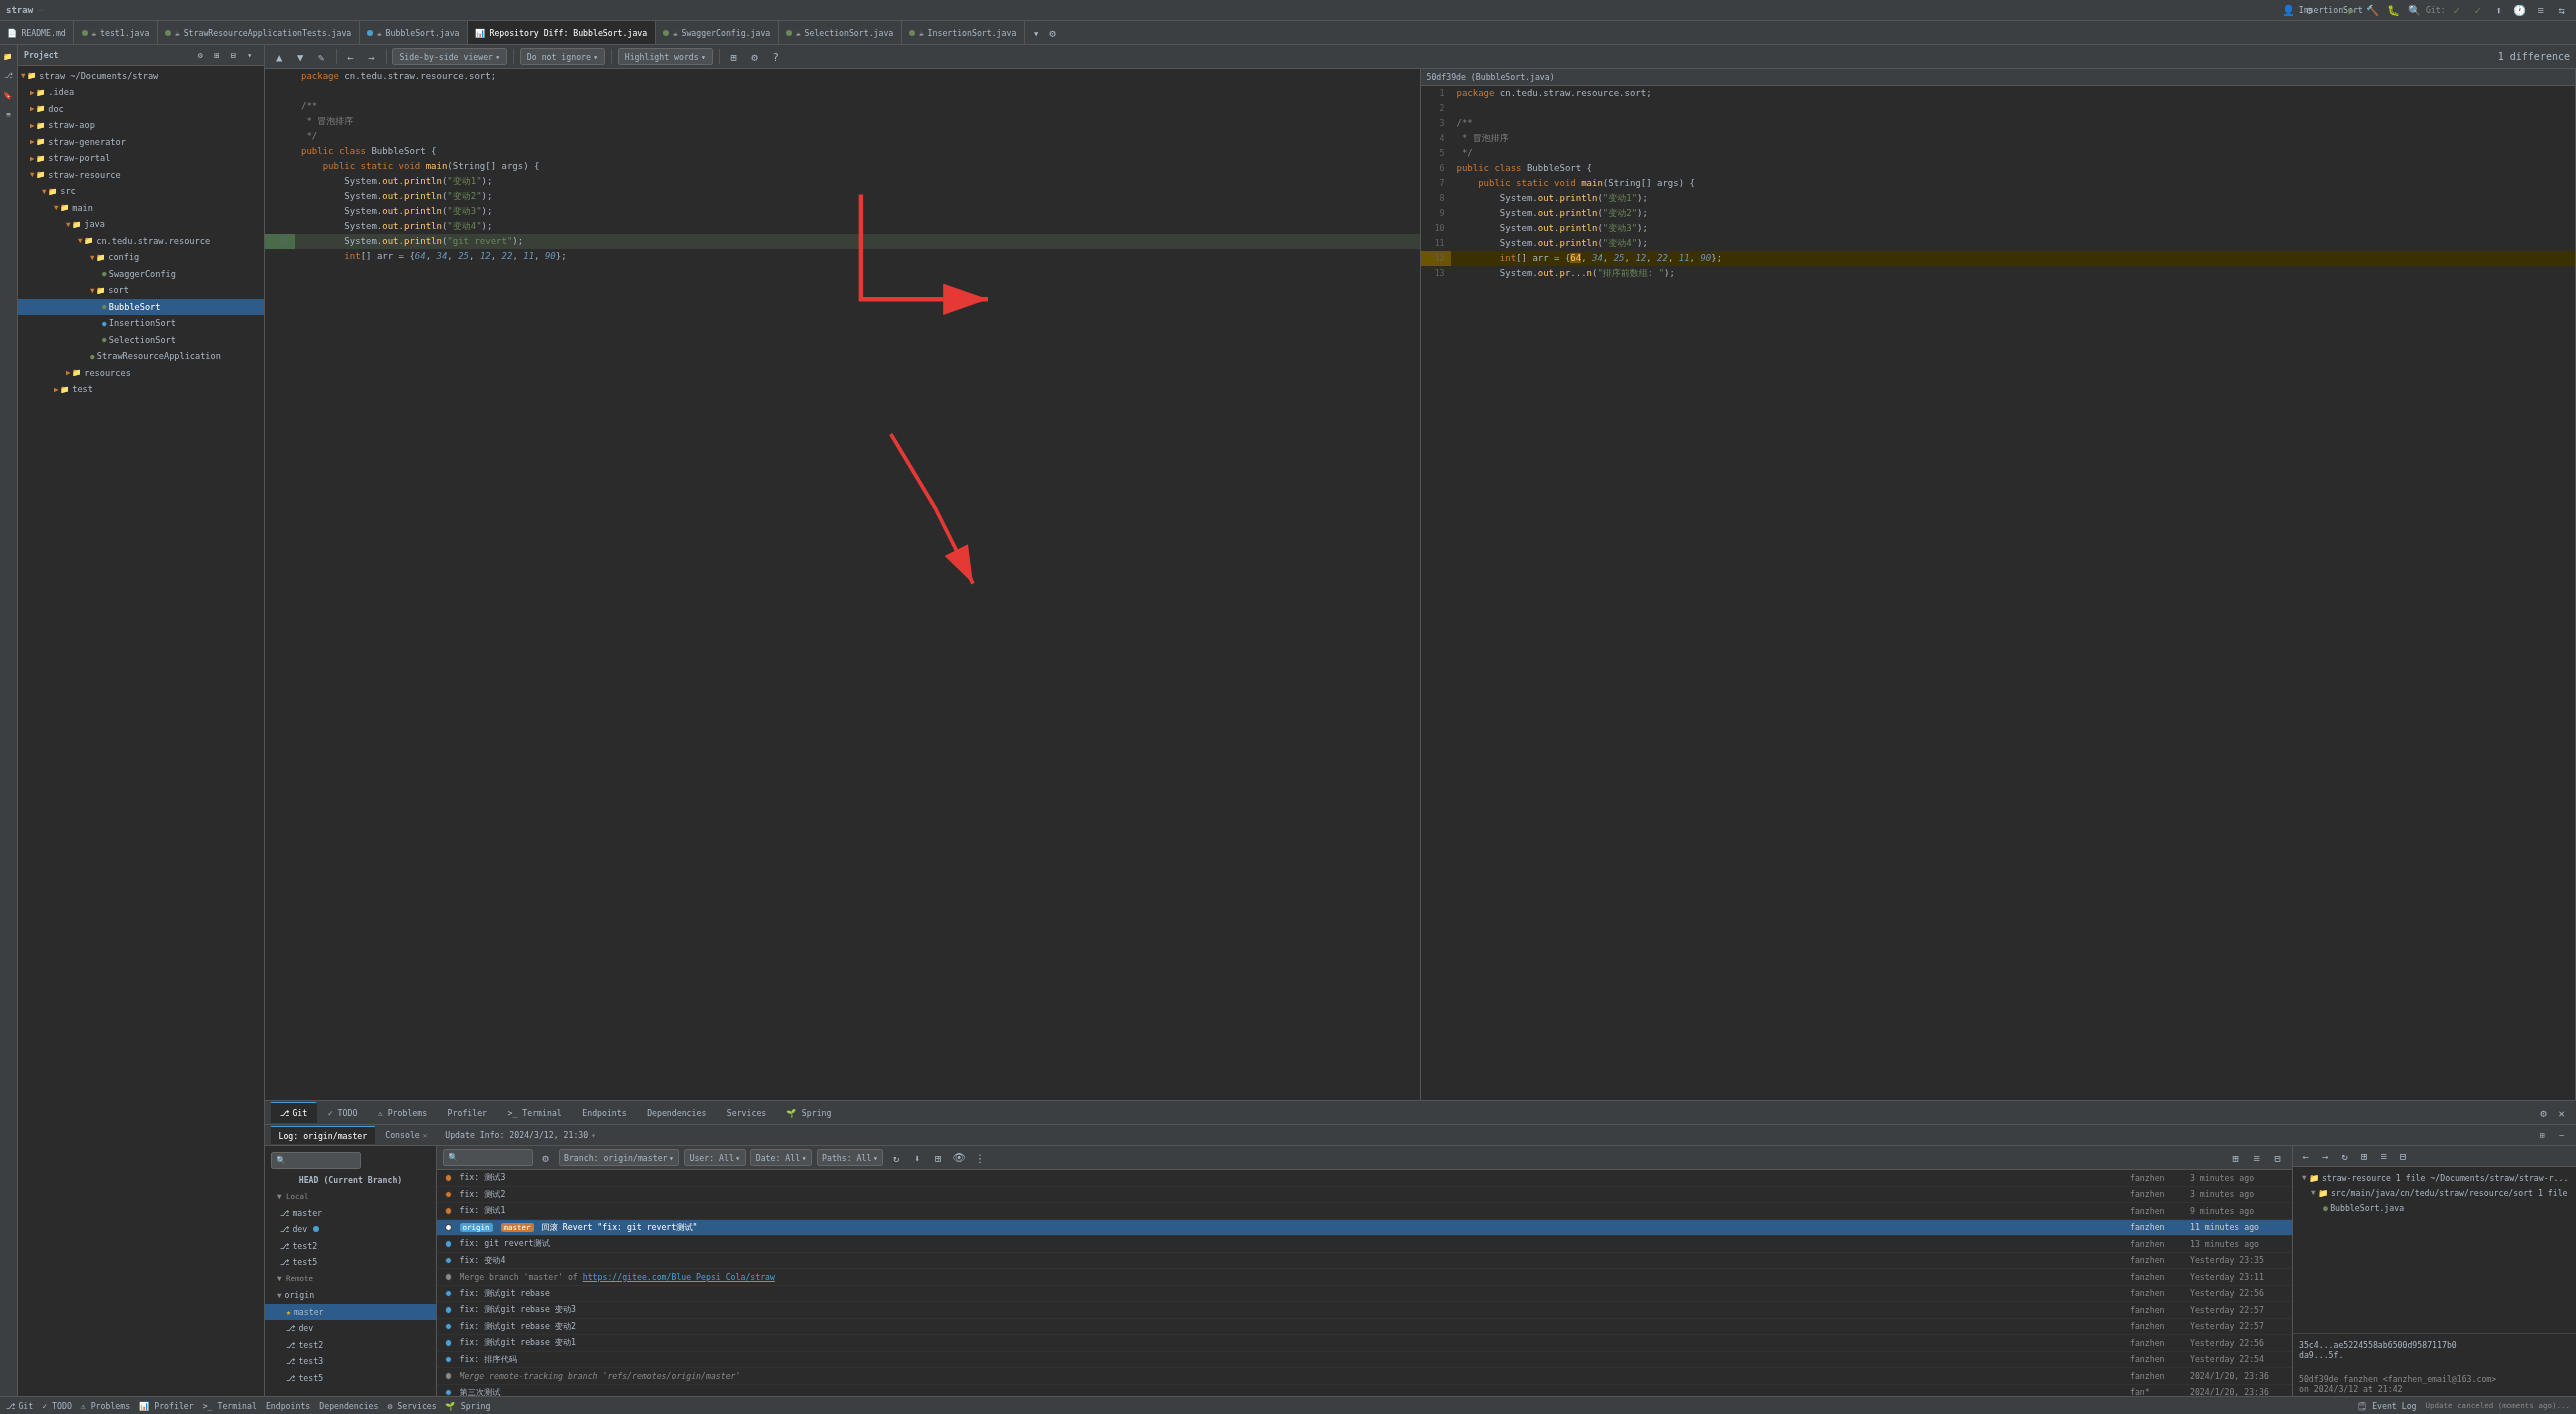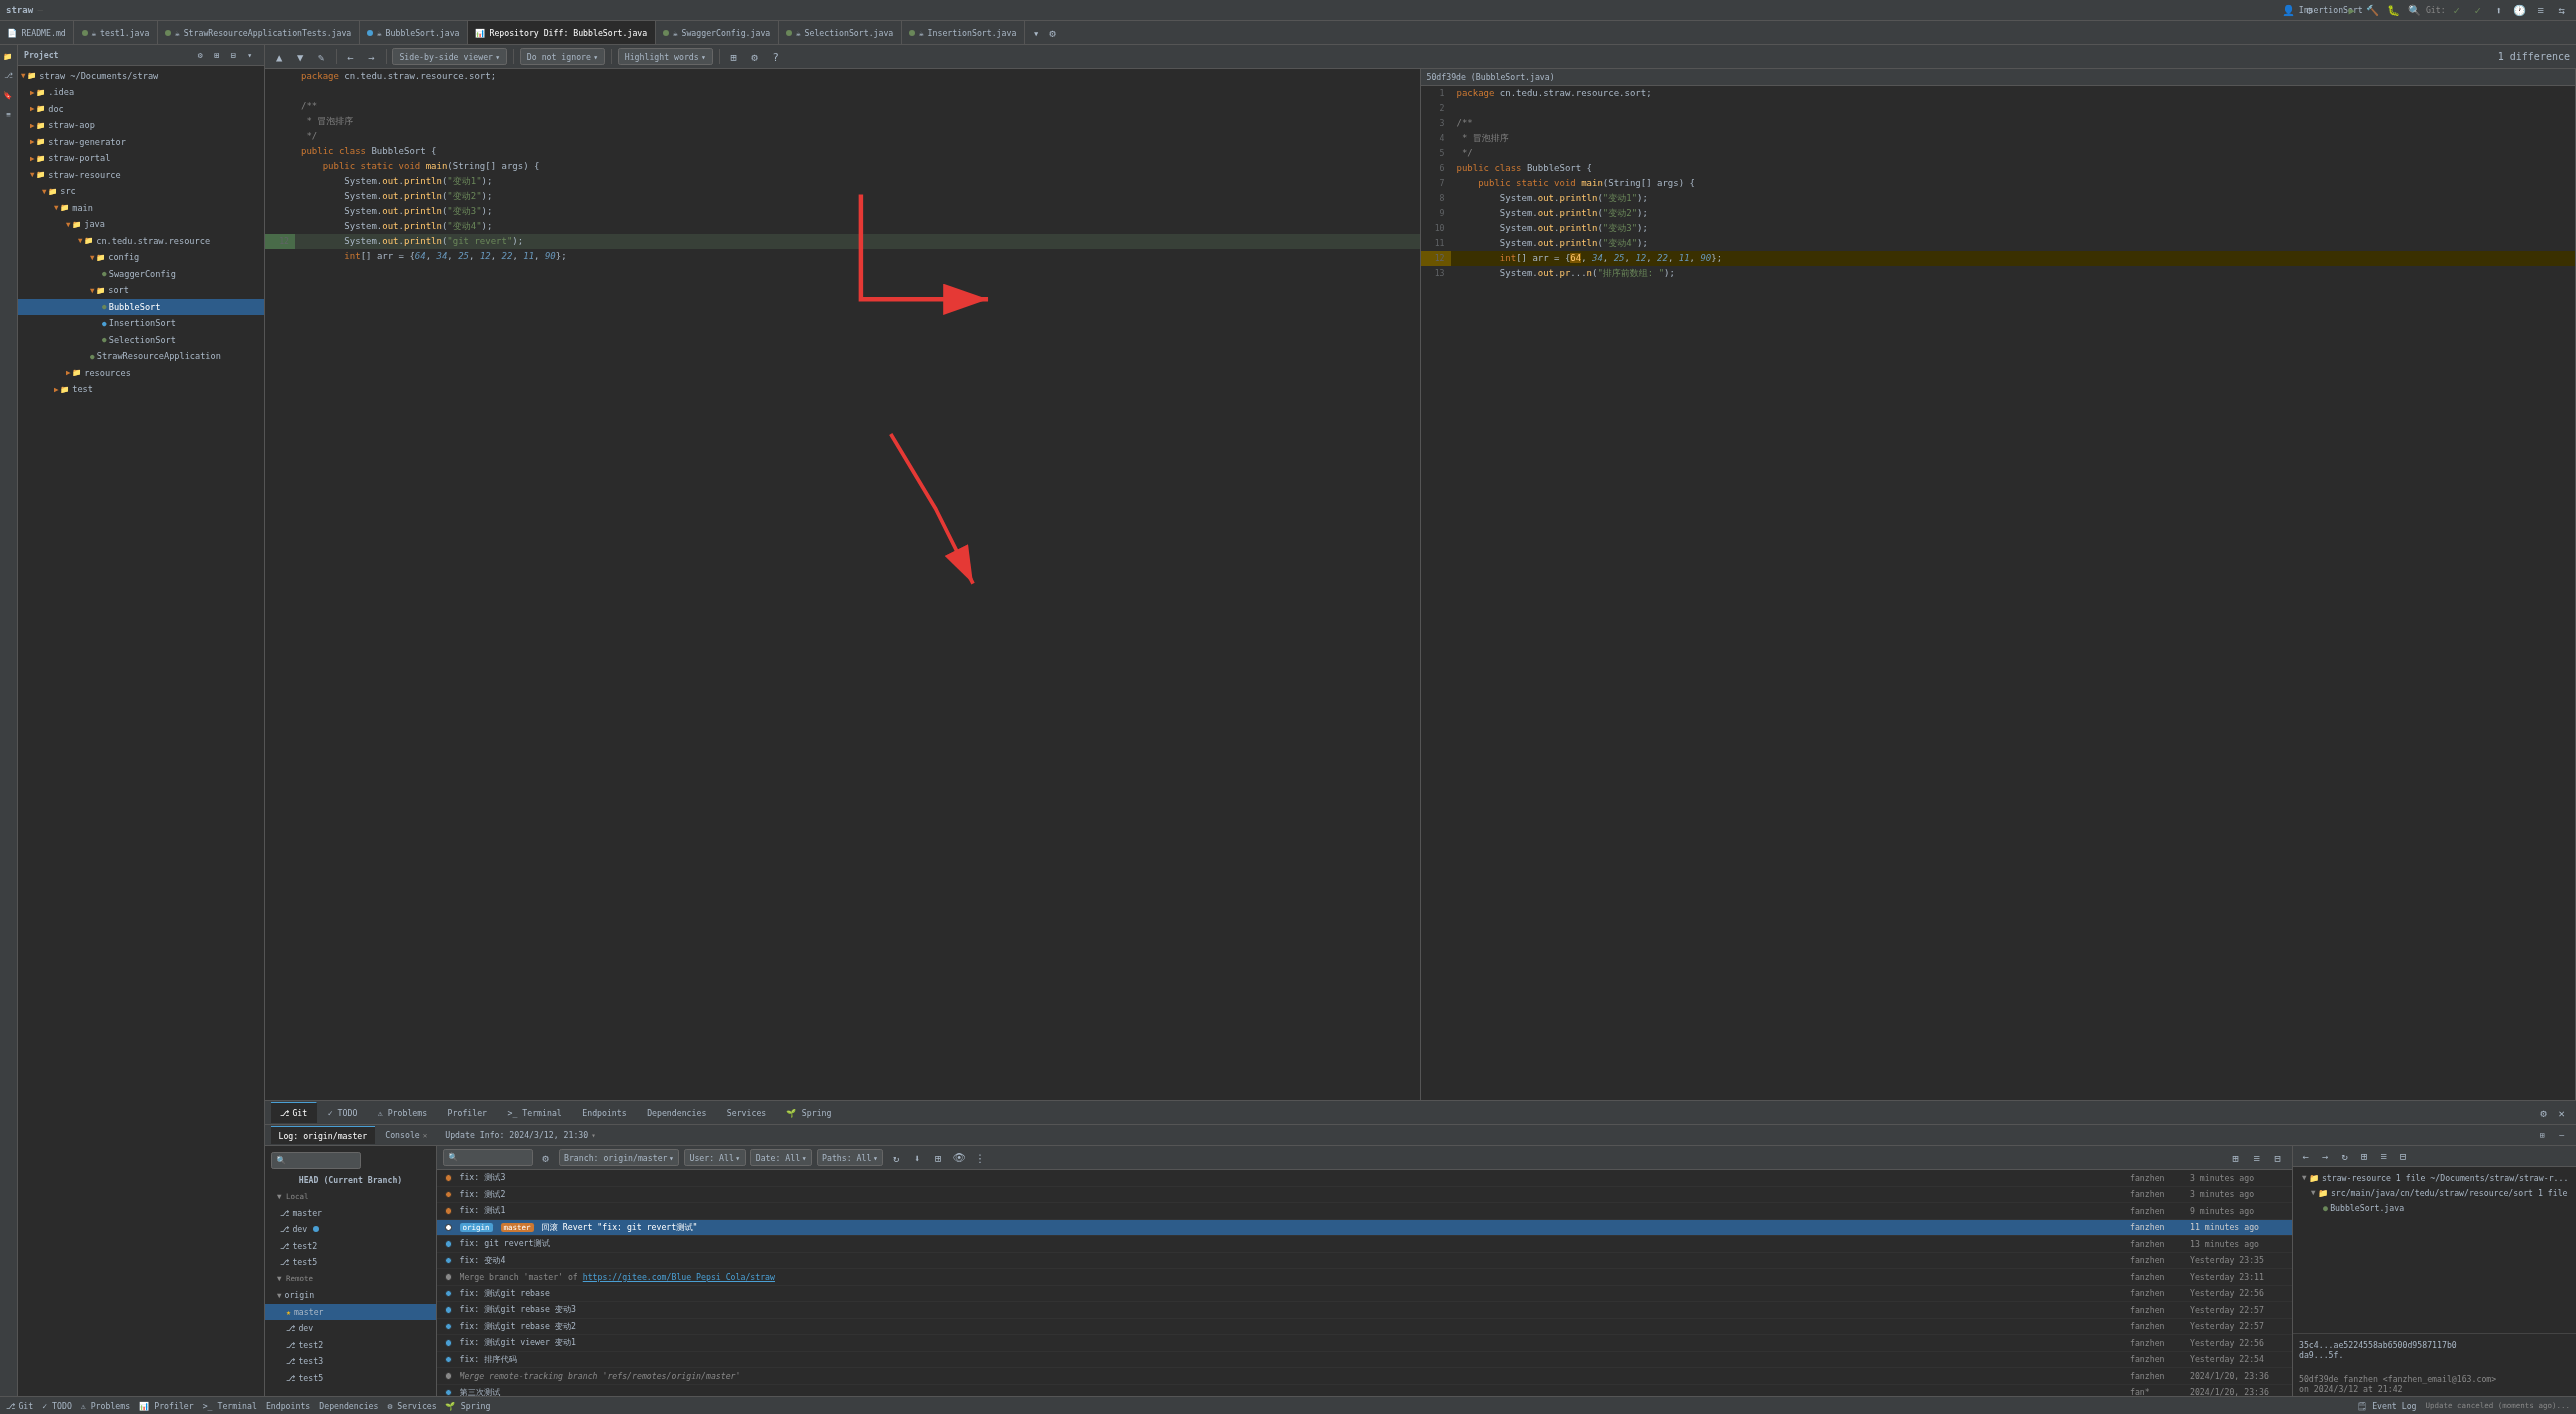--- a/index.html
+++ b/index.html
@@ -1020,21 +1020,21 @@
                     <div class="git-dot"></div>
                   </div>
                 <div class="git-msg-col">fix: 测试git rebase 变动2</div>
                 <div class="git-author-col">fanzhen</div>
                 <div class="git-date-col">Yesterday 22:57</div>
               </div>
               <div class="git-log-row">
                 <div class="git-dot-col">
                     <div class="git-dot"></div>
                   </div>
-                <div class="git-msg-col">fix: 测试git viewer 变动1</div>
+                <div class="git-msg-col">fix: 测试git rebase 变动1</div>
                 <div class="git-author-col">fanzhen</div>
                 <div class="git-date-col">Yesterday 22:56</div>
               </div>
               <div class="git-log-row">
                 <div class="git-dot-col">
                     <div class="git-dot"></div>
                   </div>
                 <div class="git-msg-col">fix: 排序代码</div>
                 <div class="git-author-col">fanzhen</div>
                 <div class="git-date-col">Yesterday 22:54</div>

